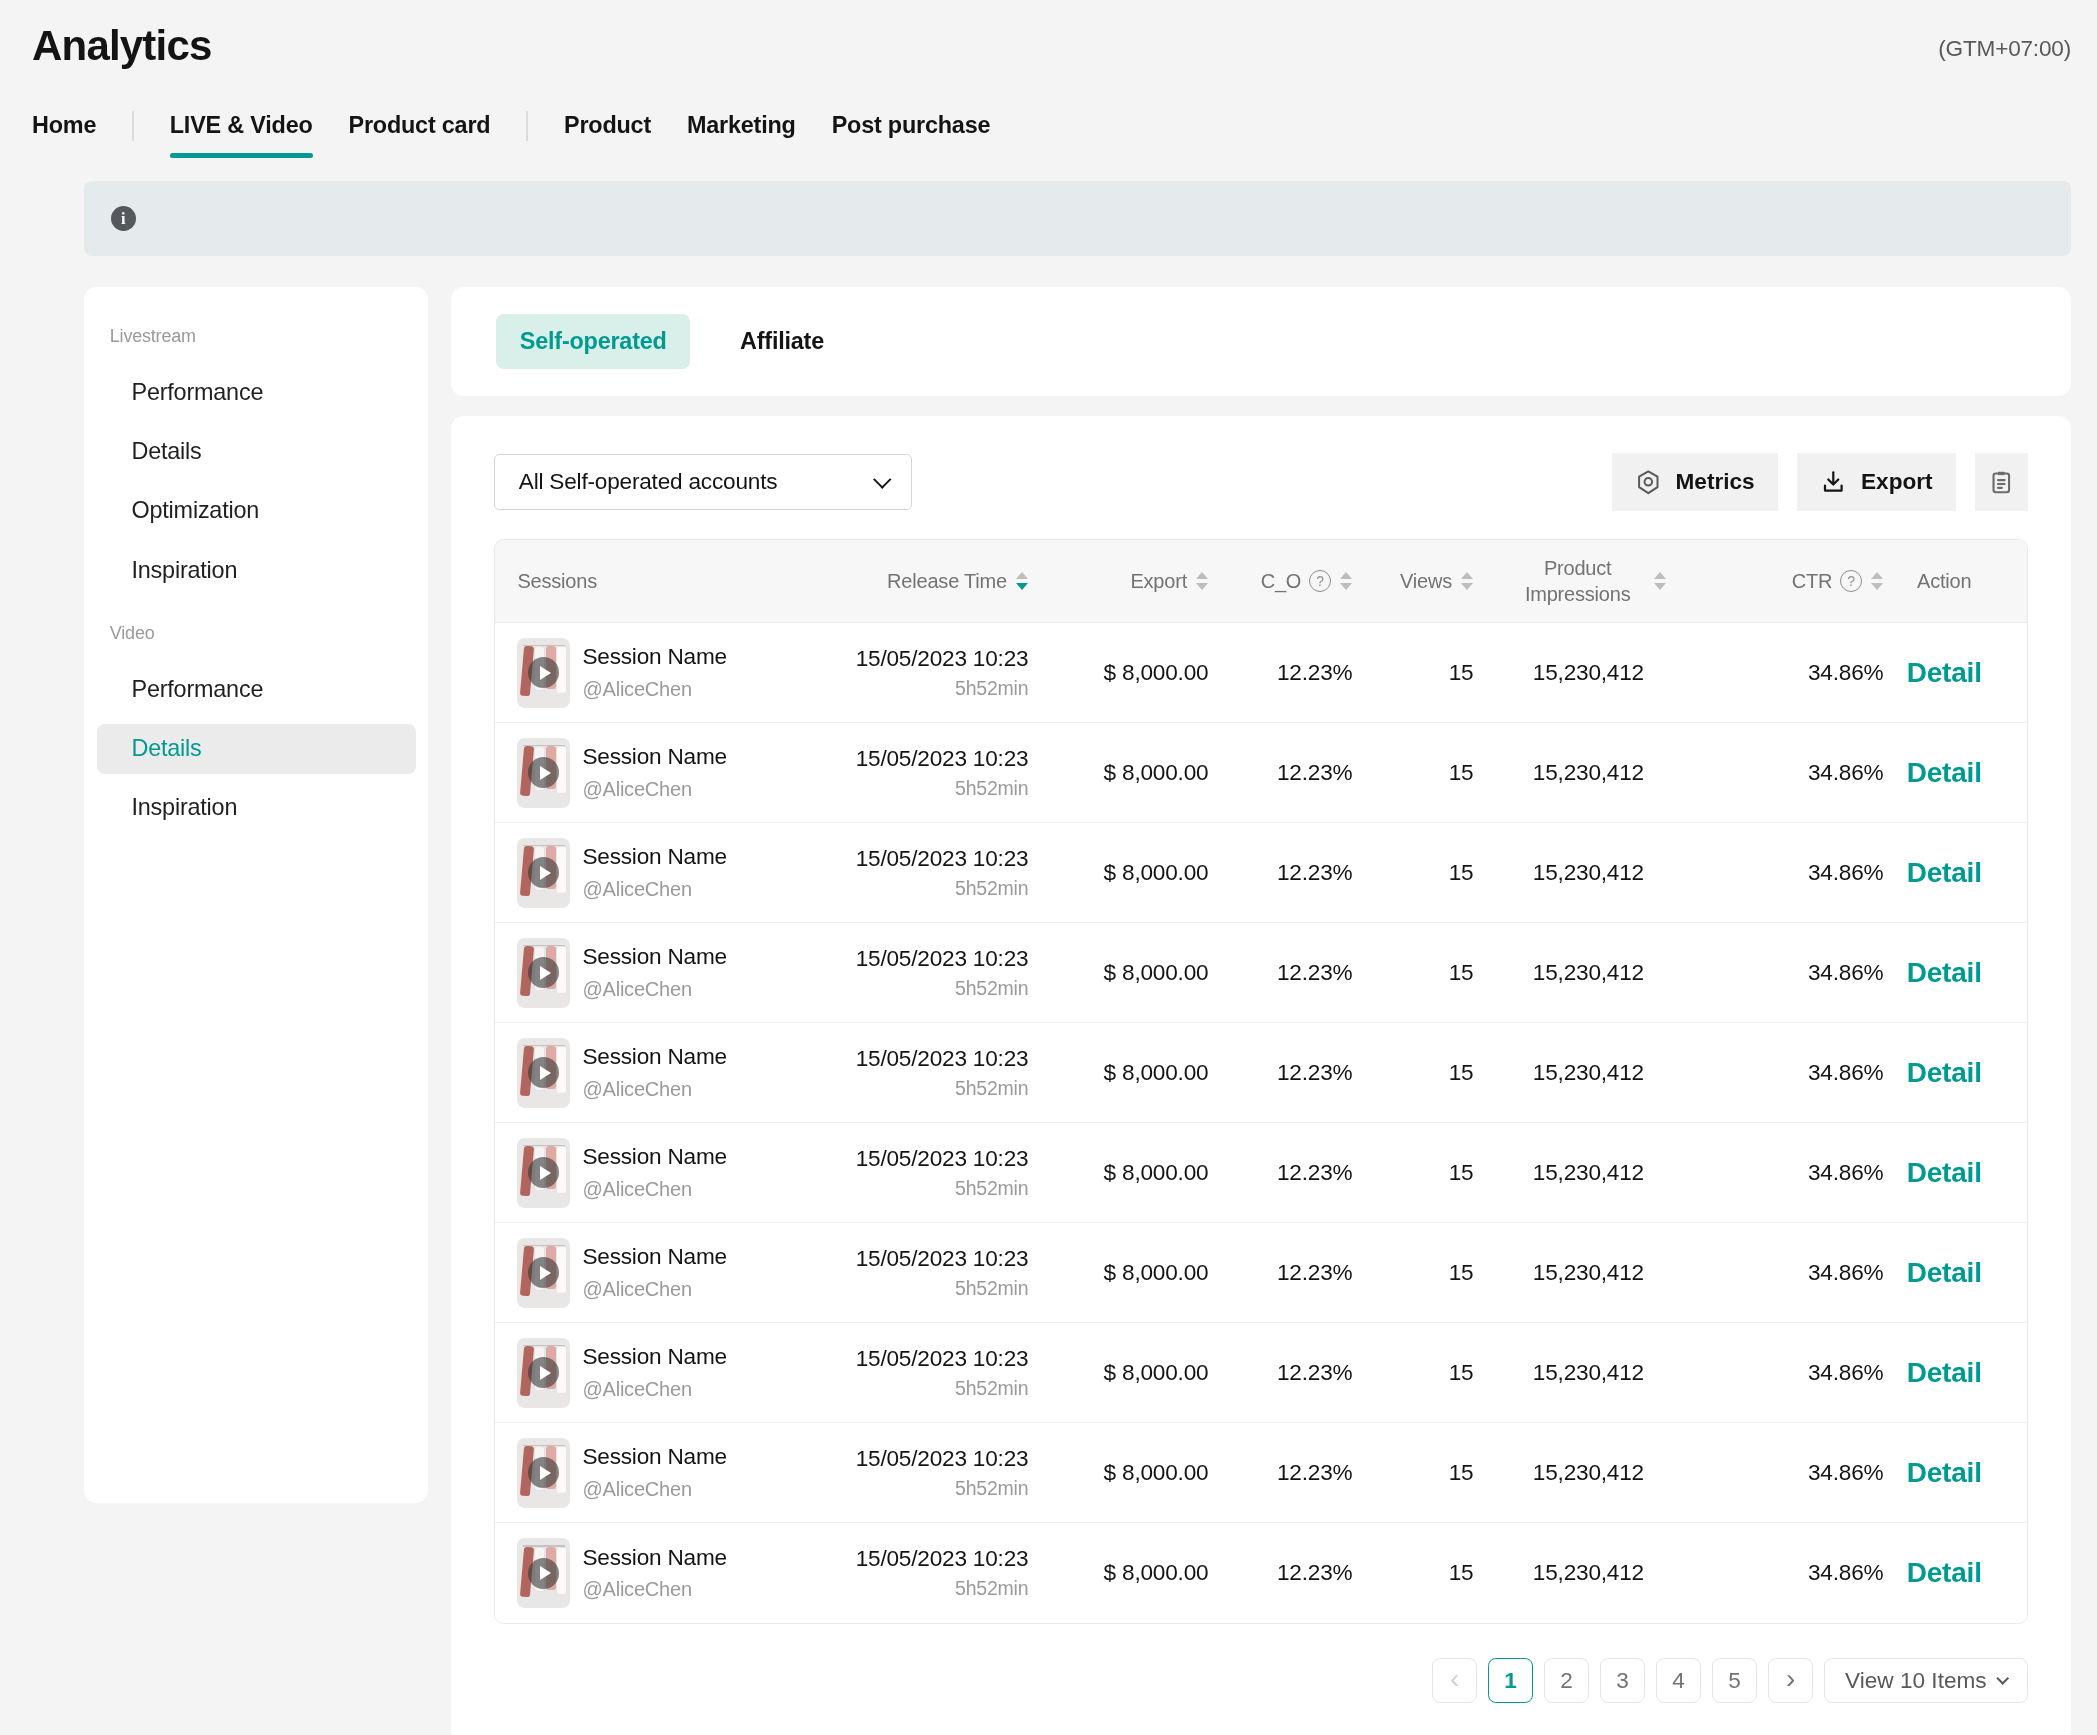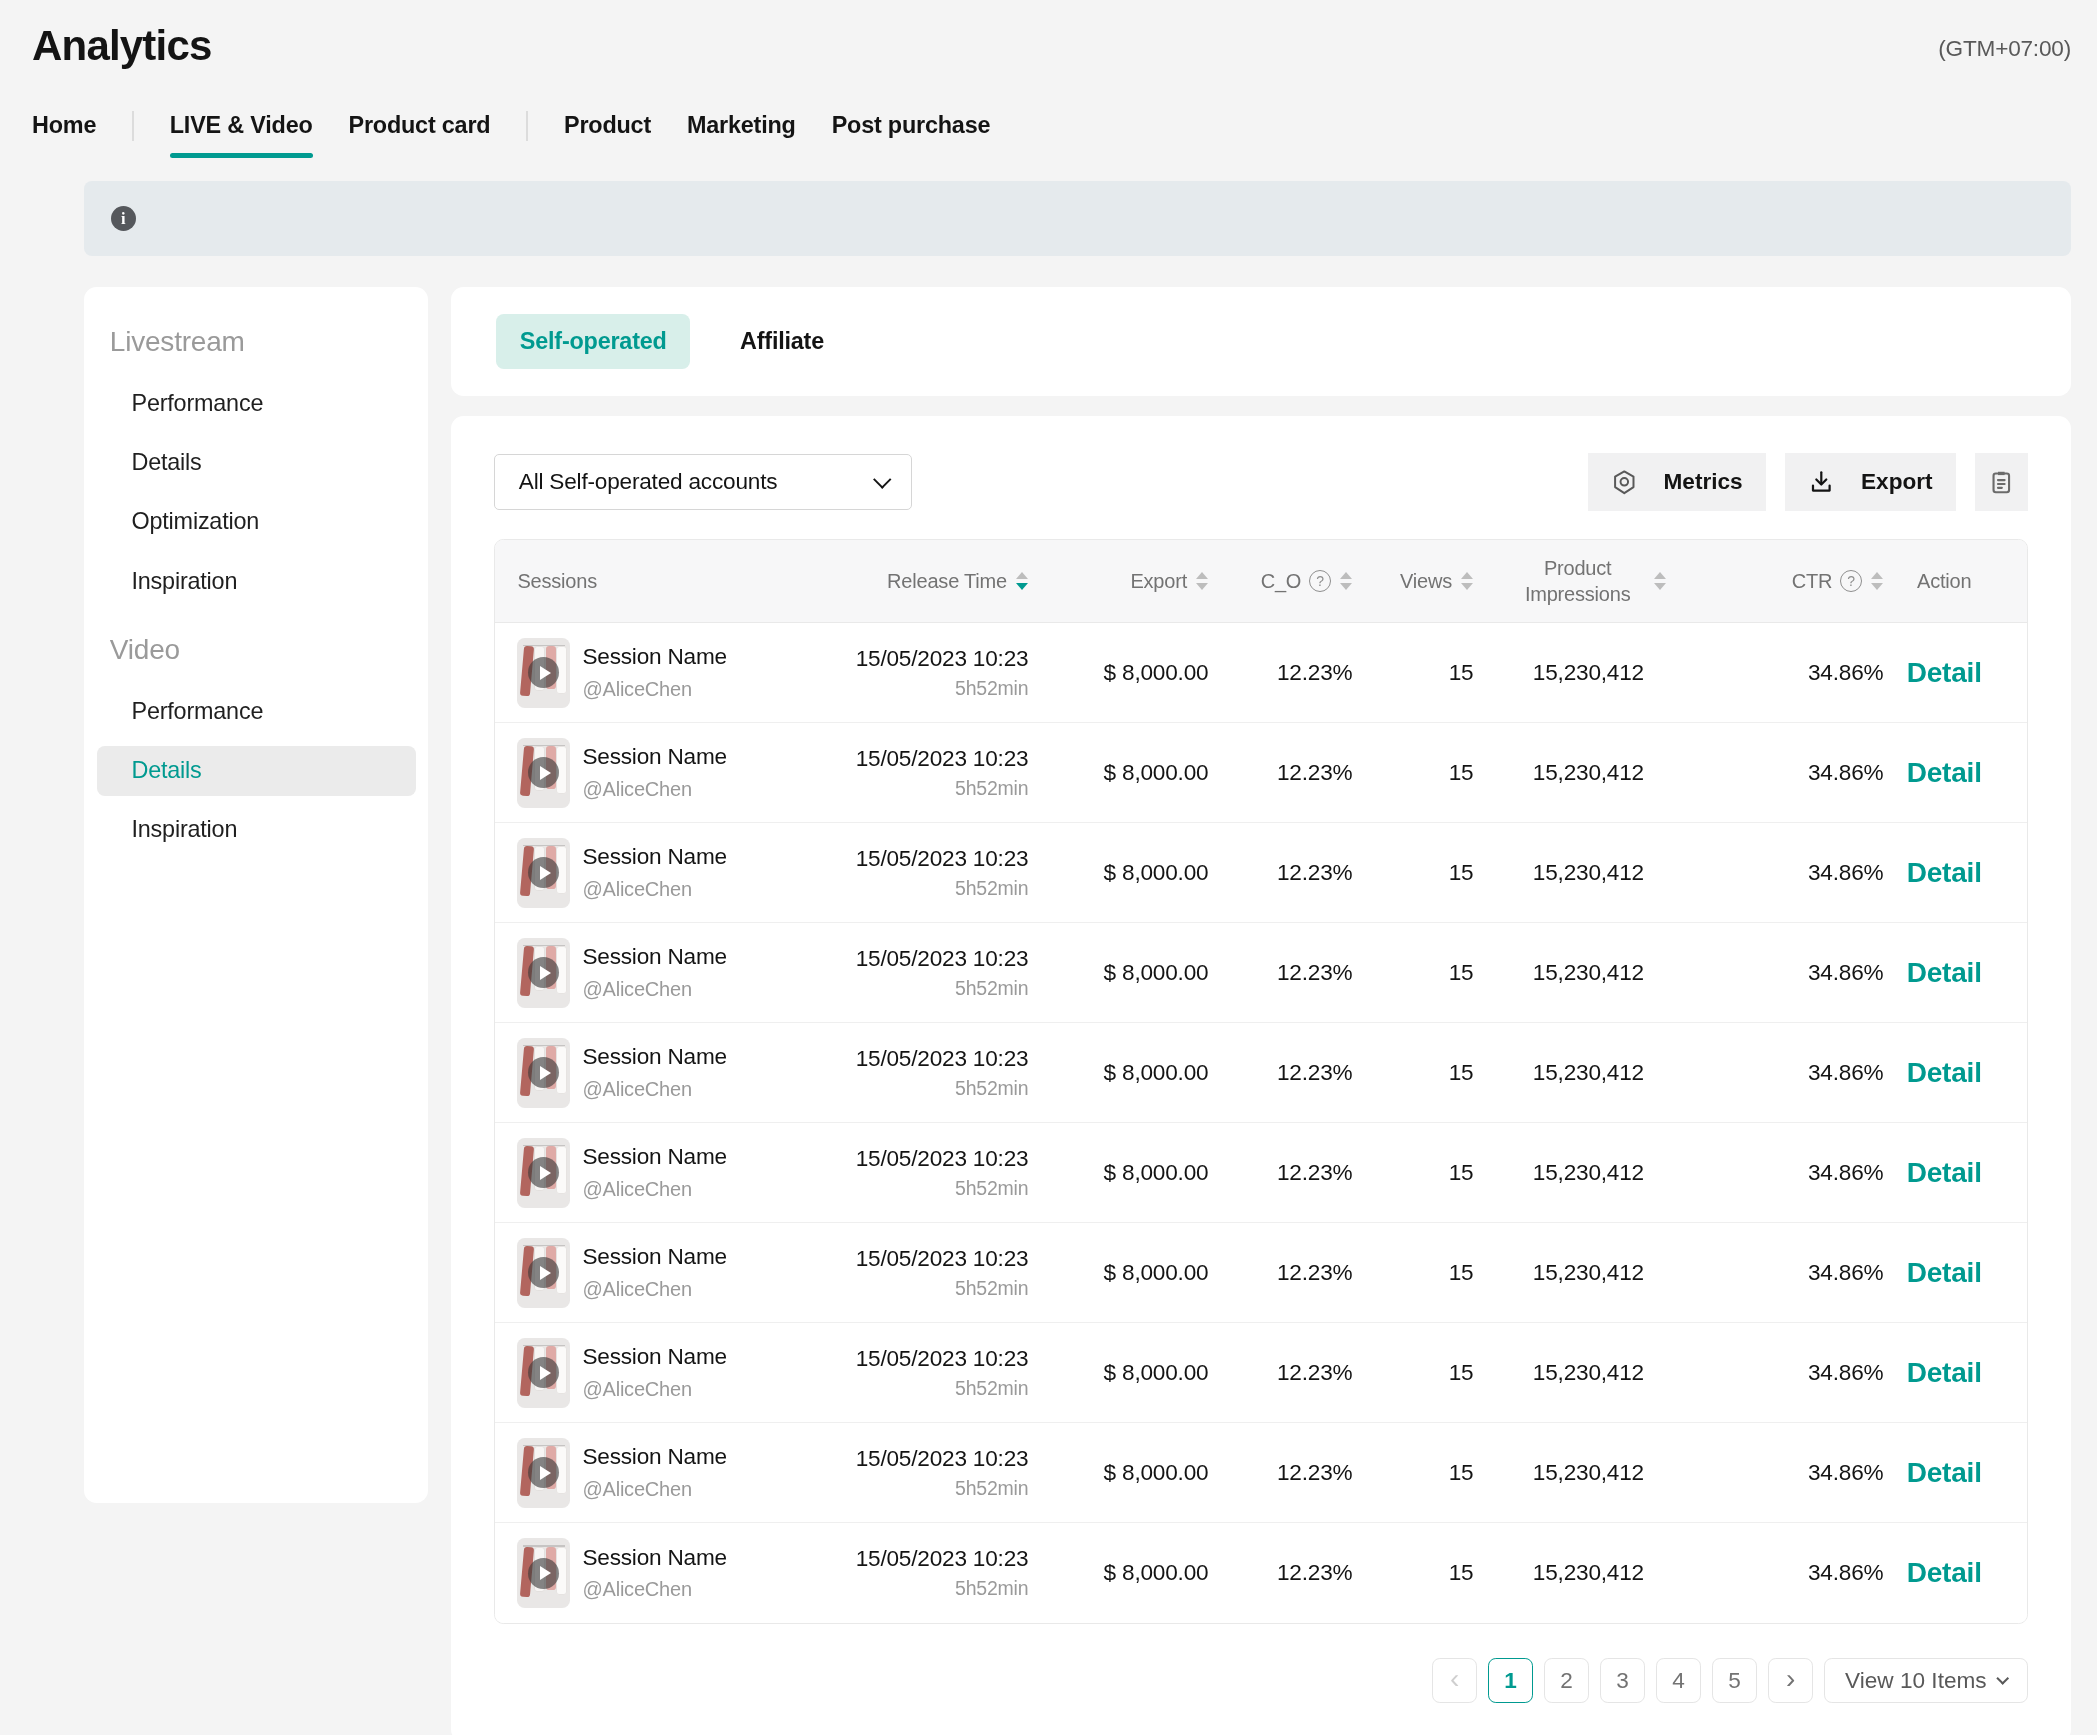--- a/index.html
+++ b/index.html
@@ -35,21 +35,21 @@
     width:25px; height:25px; border-radius:50%; background:#55585c; color:#fff; flex:none;
     display:flex; align-items:center; justify-content:center; font-size:16.4px; font-weight:700; font-family:"Liberation Serif",serif;
   }
   .banner-text { font-size:22.6px; color:#1f1f1f; }
 
   
   .content { display:flex; gap:23.4px; margin:31px 0 0 52px; align-items:flex-start; }
 
   
   .sidebar { width:344px; height:1216px; background:#fff; border-radius:12.5px; padding:39px 12.5px; flex:none; }
-  .side-label { font-size:28px; color:#9a9a9a; padding-left:13.3px; margin-bottom:20px; }
+  .side-label { font-size:18px; color:#9a9a9a; padding-left:13.3px; margin-bottom:20px; }
   .side-item {
     height:50px; display:flex; align-items:center; padding-left:35px; margin-bottom:9.4px;
     font-size:23.4px; color:#1f1f1f; border-radius:7.8px; cursor:pointer;
   }
   .side-item.active { background:#ebebeb; color:var(--accent,#009a90); }
   .side-section + .side-section { margin-top:28px; }
 
   
   .main { flex:1; display:flex; flex-direction:column; gap:20px; }
   .tabs-card { background:#fff; border-radius:12.5px; height:109px; display:flex; align-items:center; padding:0 45px; gap:50px; }
@@ -61,21 +61,21 @@
 
   
   .controls { display:flex; justify-content:space-between; align-items:center; margin-bottom:28px; }
   .account-select {
     width:418px; height:56px; border:1.6px solid #d6d6d6; border-radius:5px; background:#fff;
     display:flex; align-items:center; justify-content:space-between; padding:0 23.4px; font-size:22.6px; cursor:pointer;
   }
   .chev-down { width:12.5px; height:12.5px; border-right:2.3px solid #141414; border-bottom:2.3px solid #141414; transform:rotate(45deg); margin-top:-6.2px; }
   .ctrl-right { display:flex; gap:19px; align-items:center; }
   .ctrl-btn {
-    height:58px; background:#f1f1f2; border:none; border-radius:0; display:flex; align-items:center; gap:26px;
+    height:58px; background:#f1f1f2; border:none; border-radius:0; display:flex; align-items:center; gap:14px;
     padding:0 23.4px; font-size:22.6px; font-weight:700; color:#141414; cursor:pointer; font-family:inherit;
   }
   .ctrl-btn.icon-only { width:53px; padding:0; justify-content:center; }
 
   
   .table-wrap { border:1.6px solid #e9e9e9; border-radius:9.4px; overflow:hidden; }
   .thead {
     display:grid; grid-template-columns:312px 199px 180px 144px 121px 230px 180px 1fr;
     background:#f7f7f8; min-height:83px; align-items:center; padding:0 22px; border-bottom:1.6px solid #e9e9e9;
   }

